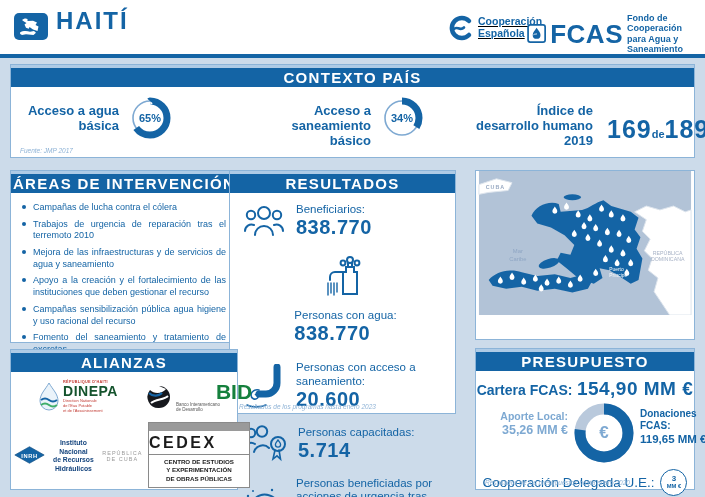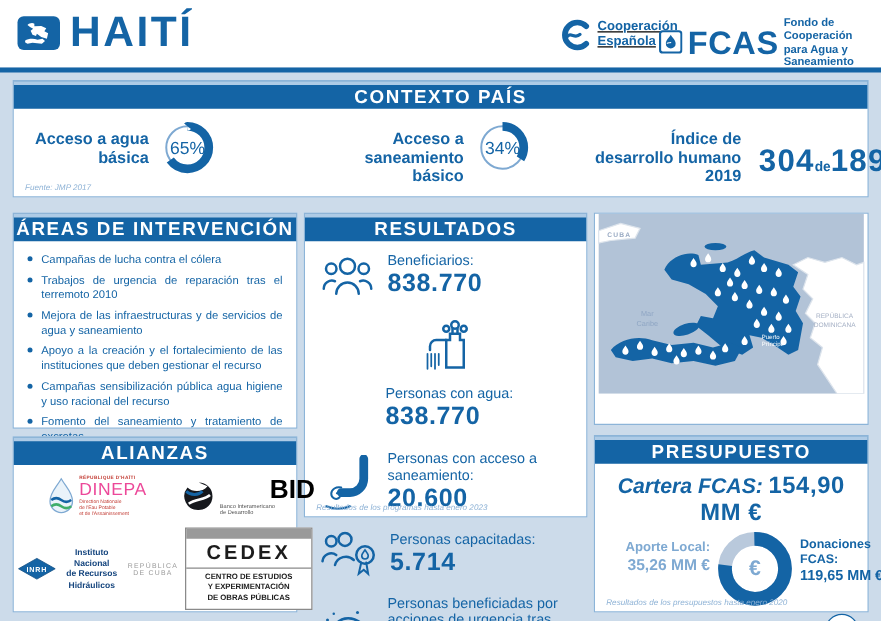--- a/index.html
+++ b/index.html
@@ -3,21 +3,21 @@
 <meta charset="utf-8">
 <style>
   * { margin:0; padding:0; box-sizing:border-box; }
   body { font-family:"Liberation Sans", sans-serif; background:#e8eef5; }
   .stage { position:relative; width:705px; height:497px; background:#ccdbea; overflow:hidden; }
 
   
   .header { position:absolute; top:0; left:0; width:705px; height:54px; background:#ffffff; }
   .divider { position:absolute; top:54px; left:0; width:705px; height:4px; background:#1464A5; }
   .haiti-logo { position:absolute; left:14px; top:13px; width:34px; height:27px; background:#1464A5; border-radius:5px; display:flex; align-items:center; justify-content:center; }
-  .country-title { position:absolute; left:56px; top:7px; font-size:34px; font-weight:800; color:#1464A5; letter-spacing:2px; }
+  .country-title { position:absolute; left:56px; top:7px; font-size:24px; font-weight:800; color:#1464A5; letter-spacing:2px; }
   .sdg-row { position:absolute; left:151px; top:12px; display:flex; gap:3px; }
   .sdg-tile { width:27px; height:27px; color:#fff; padding:2px; overflow:hidden; display:flex; flex-direction:column; }
   .sdg-top { display:flex; gap:1px; align-items:flex-start; }
   .sdg-num { font-size:7px; font-weight:bold; line-height:1; }
   .sdg-label { font-size:3.2px; font-weight:bold; line-height:1.1; text-transform:uppercase; }
   .sdg-glyph { flex:1; display:flex; align-items:center; justify-content:center; }
   .coop-logo { position:absolute; left:447px; top:15px; display:flex; align-items:center; gap:5px;text-decoration:underline; }
   .coop-text { font-size:10.5px; font-weight:bold; color:#1464A5; line-height:1.1; }
   .fcas-logo { position:absolute; left:527px; top:13px; display:flex; align-items:center; gap:4px; }
   .fcas-acronym { font-size:26px; font-weight:800; color:#1464A5; letter-spacing:.5px; line-height:1; }
@@ -25,63 +25,63 @@
 
   
   .panel { position:absolute; background:#ffffff; border:1px solid #8cb4d8; }
   .panel-title { height:22px; background:#1464A5; border-top:3px solid #aecbe6; color:#ffffff; font-weight:bold; text-align:center; font-size:15px; letter-spacing:1.3px; line-height:19px; }
   .footnote { position:absolute; left:9px; bottom:3px; font-size:6.5px; font-style:italic; color:#8fb3d6; }
 
   
   .contexto { left:10px; top:64px; width:685px; height:94px; }
   .ctx-label { position:absolute; font-size:13px; font-weight:bold; color:#1464A5; text-align:right; line-height:1.15; }
   .ctx-donut { position:absolute; width:46px; height:46px; }
-  .donut-pct { position:absolute; inset:0; display:flex; align-items:center; justify-content:center; font-size:14px; font-weight:normal; color:#1464A5; }
+  .donut-pct { position:absolute; inset:0; display:flex; align-items:center; justify-content:center; font-size:11px; font-weight:bold; color:#1464A5; }
   .idh-value { position:absolute; left:596px; top:28px; color:#1464A5; font-weight:800; font-size:25px; letter-spacing:1px; }
   .idh-sep { font-size:11px; font-weight:bold; letter-spacing:0; }
 
   
   .areas { left:10px; top:170px; width:228px; height:173px; }
   .areas ul { list-style:none; padding:9px 11px 0 11px; }
   .areas li { display:flex; gap:7px; margin-bottom:5px; font-size:9px; color:#1464A5; line-height:1.3; text-align:justify; }
   .bullet-dot { flex:0 0 auto; width:4px; height:4px; border-radius:50%; background:#1464A5; margin-top:3px; }
 
   
-  .resultados { left:243px; top:170px; width:227px; height:244px; }
+  .resultados { left:229px; top:170px; width:227px; height:244px; }
   .res-row { display:flex; align-items:center; gap:10px; padding:0 6px 0 12px; }
   .res-icon { flex:0 0 44px; display:flex; justify-content:center; }
   .res-label { font-size:11.5px; color:#1464A5; line-height:1.15; font-weight:500; }
   .res-value { font-size:20px; font-weight:800; color:#1464A5; letter-spacing:.5px; }
 
   
   .localizaciones { left:475px; top:170px; width:220px; height:170px; }
   .map-wrap { width:100%; height:144px; }
 
   
   .alianzas { left:10px; top:349px; width:228px; height:141px; }
   .ali-grid { display:grid; grid-template-columns:1fr 1fr; grid-template-rows:1fr 1fr; height:116px; }
   .ali-cell { display:flex; align-items:center; justify-content:center; }
   .dinepa-text { line-height:1; }
   .dinepa-rep { font-size:3.8px; font-weight:bold; color:#c23b33; letter-spacing:.3px; }
-  .dinepa-name { font-size:14px; font-weight:400; color:#ec4899; letter-spacing:.5px; }
+  .dinepa-name { font-size:14px; font-weight:700; color:#14532d; letter-spacing:.5px; }
   .dinepa-sub { font-size:4px; color:#c23b33; line-height:1.25; }
-  .bid-text { font-size:21px; font-weight:800; color:#000000; line-height:1;margin-left:40px; }
+  .bid-text { font-size:21px; font-weight:800; color:#15803d; line-height:1;margin-left:40px; }
   .bid-sub { font-size:4.5px; color:#555; line-height:1.3; }
   .inrh-cell { flex-direction:row; }
   .inrh-name { font-size:6.8px; font-weight:bold; color:#15457e; text-align:center; line-height:1.25; margin-top:3px; }
   .inrh-country { font-size:5.5px; color:#9a9a9a; letter-spacing:1px; margin-top:2px; text-align:center; }
   .cedex-box { width:102px; border:1px solid #8a8a8a; background:#fff; }
   .cedex-bar { height:8px; background:#9a9a9a; }
-  .cedex-name { font-size:16px; font-weight:800; color:#1c1c1c; letter-spacing:2.5px; text-align:center; padding:3px 0 2px; border-bottom:1px solid #8a8a8a; }
+  .cedex-name { font-size:16px; font-weight:800; color:#1c1c1c; letter-spacing:2.5px; padding:3px 0 2px; border-bottom:1px solid #8a8a8a; }
   .cedex-sub { font-size:6.2px; font-weight:800; color:#1c1c1c; text-align:center; line-height:1.35; padding:3px 2px 4px; }
 
   
   .presupuesto { left:475px; top:348px; width:220px; height:142px; }
   .pre-cartera { text-align:center; margin-top:7px; color:#1464A5; }
-  .pre-cartera-label { font-size:17px; font-weight:bold;font-style:italic; }
+  .pre-cartera-label { font-size:14px; font-weight:bold; }
   .pre-cartera-value { font-size:19px; font-weight:800; letter-spacing:.5px; }
   .pre-mid { position:relative; height:64px; margin-top:2px; }
   .pre-aporte { position:absolute; left:4px; top:8px; width:88px; text-align:right; color:#7ea9d2; line-height:1.2; }
   .pre-aporte-label { font-size:10.5px; font-weight:bold; }
   .pre-aporte-value { font-size:12.5px; font-weight:800; }
   .pre-donut { position:absolute; left:97px; top:0; width:62px; height:62px; }
   .pre-euro { position:absolute; inset:0; display:flex; align-items:center; justify-content:center; font-size:17px; font-weight:800; color:#7ea9d2; }
   .pre-donaciones { position:absolute; left:164px; top:6px; width:54px; color:#1464A5; line-height:1.15; }
   .pre-don-label { font-size:10px; font-weight:bold; }
   .pre-don-value { font-size:11.5px; font-weight:800; margin-top:2px; white-space:nowrap; }
@@ -186,21 +186,21 @@
       <div class="ctx-donut" style="left:368px; top:8px;">
         <svg width="46" height="46" viewBox="0 0 46 46">
           <circle cx="23" cy="23" r="17" fill="none" stroke="#7ea9d2" stroke-width="1.6"></circle>
           <circle cx="23" cy="23" r="17" fill="none" stroke="#1464A5" stroke-width="7" pathLength="100" stroke-dashoffset="25" stroke-dasharray="34 66"></circle>
         </svg>
         <div class="donut-pct">34%</div>
       </div>
 
       <div class="ctx-label" style="left:460px; top:17px; width:122px;">Índice de desarrollo humano 2019</div>
       <div class="idh-value">
-        <span>304</span><span class="idh-sep">de</span><span>189</span>
+        <span>169</span><span class="idh-sep">de</span><span>189</span>
       </div>
     </div>
     <div class="footnote">Fuente: JMP 2017</div>
   </div>
 
   <div class="panel areas">
     <div class="panel-title">ÁREAS DE INTERVENCIÓN</div>
     <ul>
       <li>
           <span class="bullet-dot"></span>

